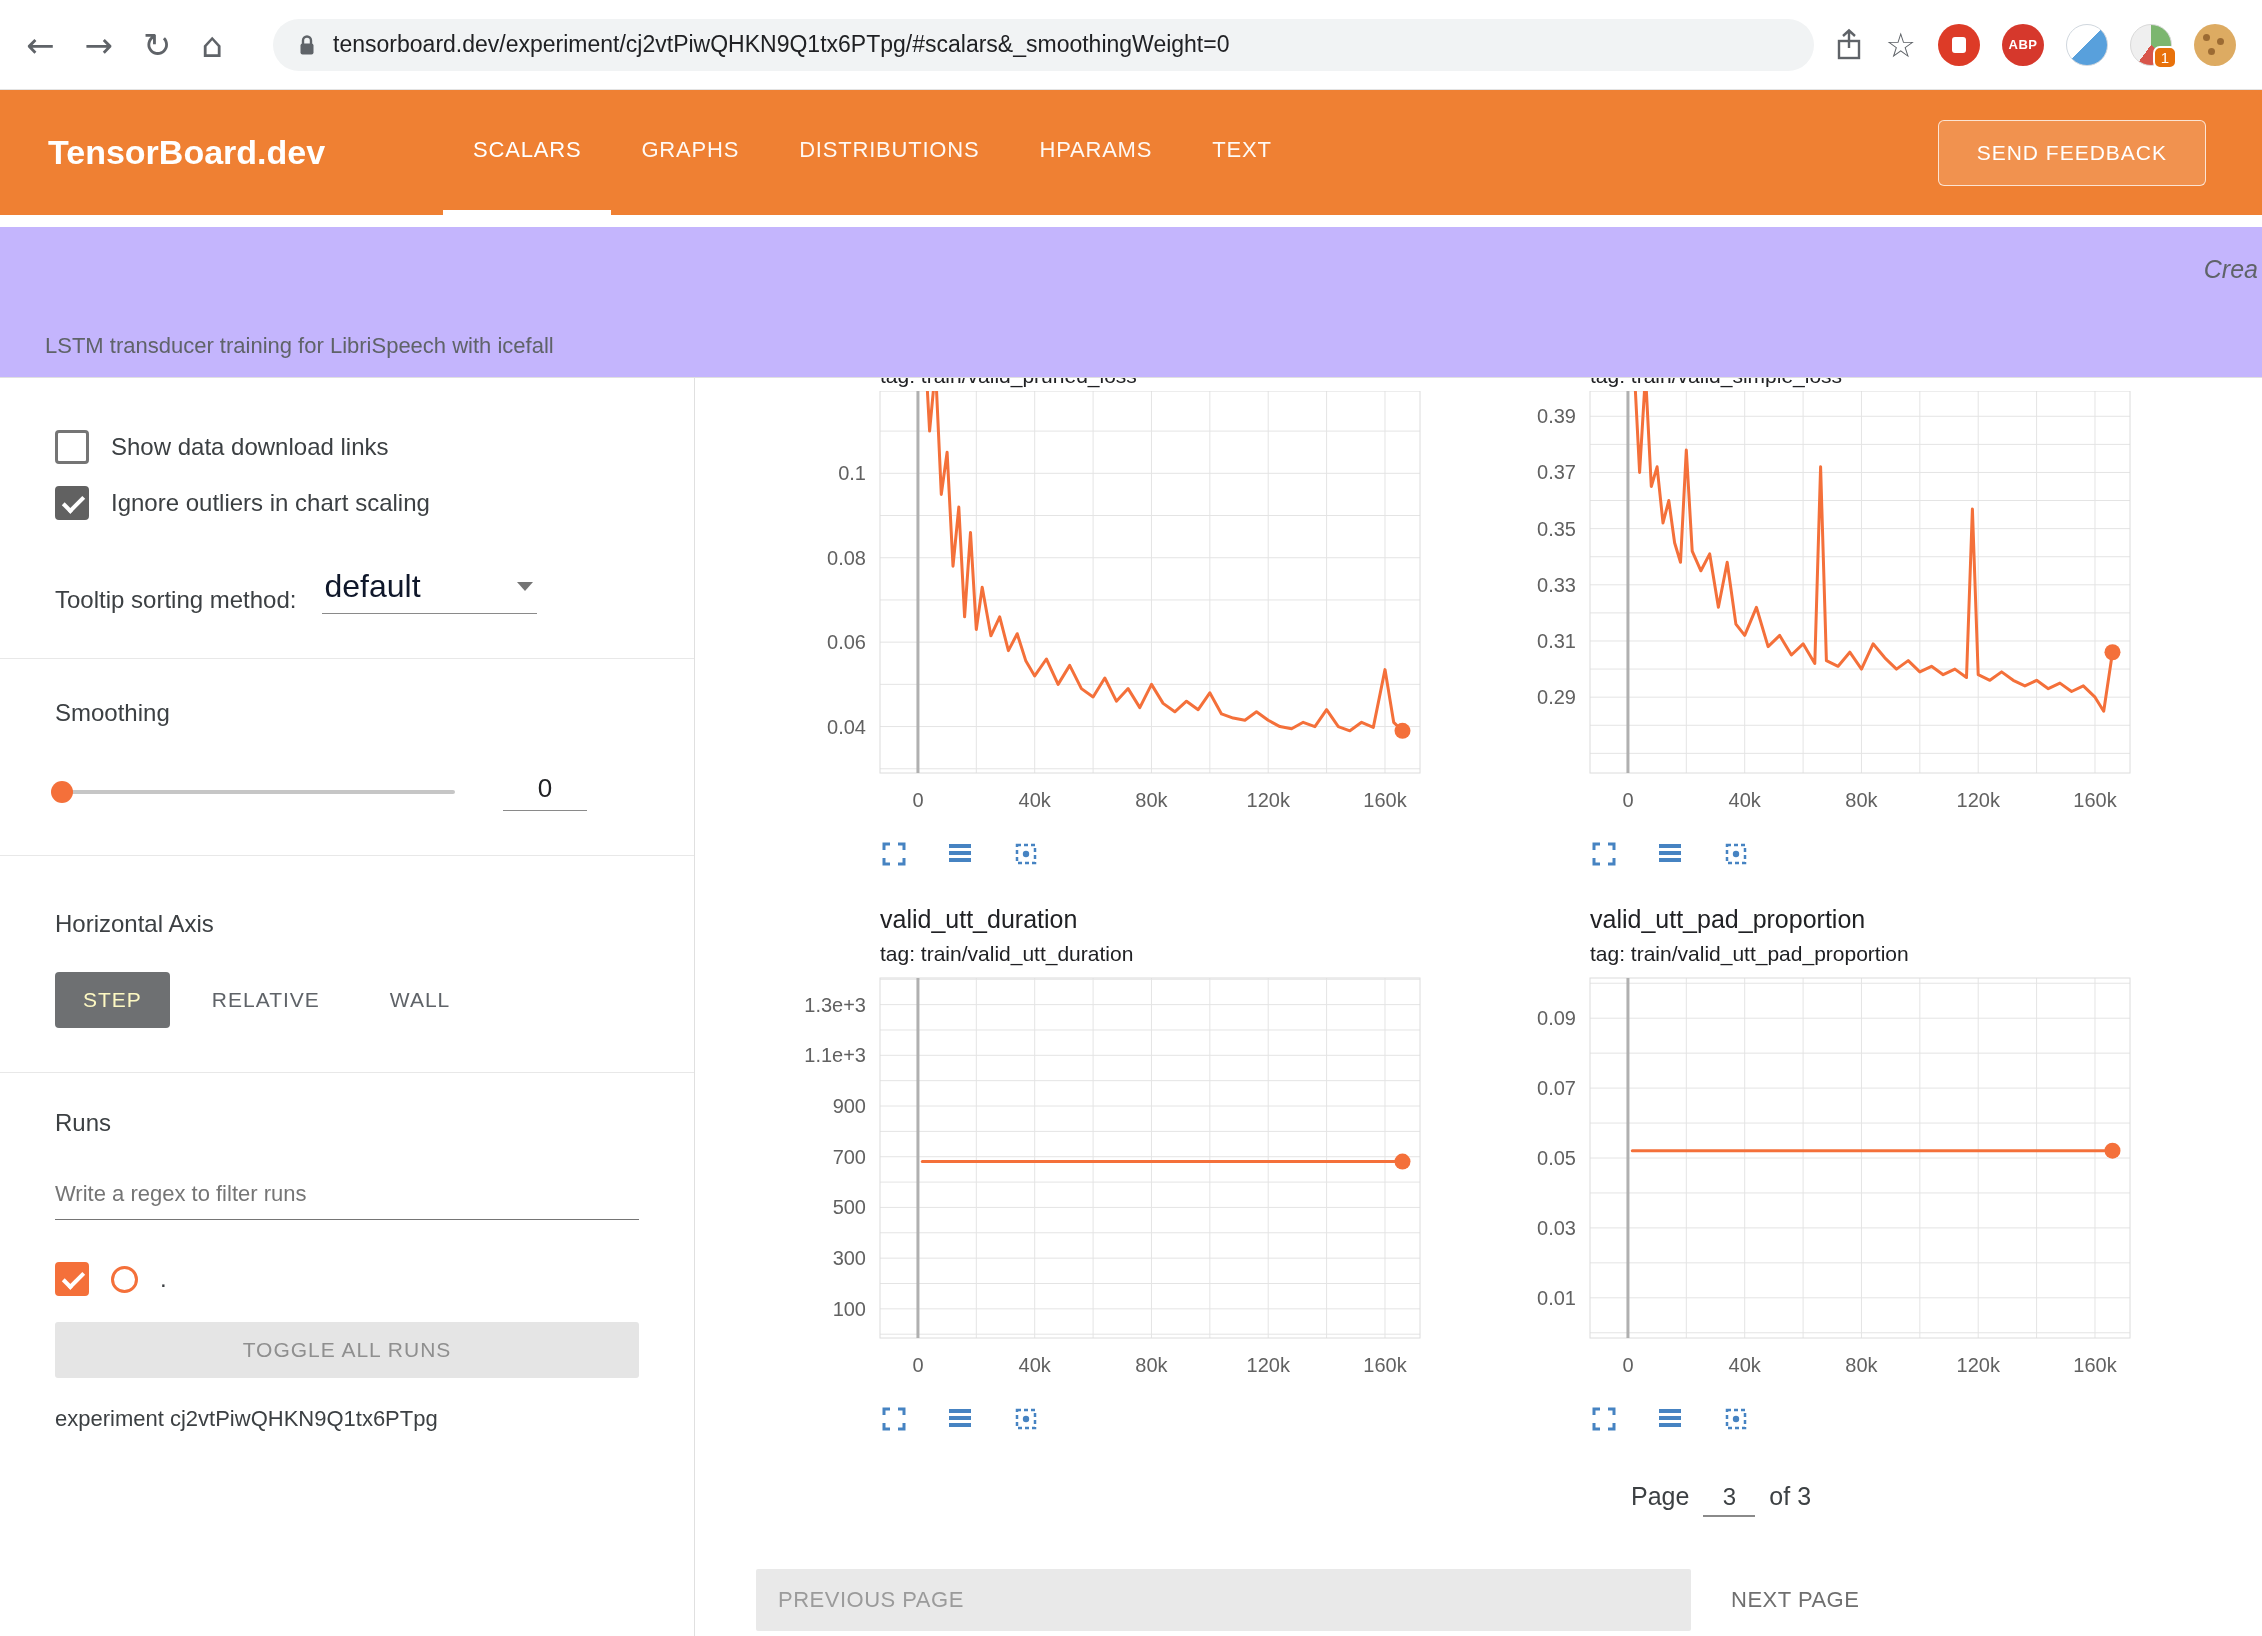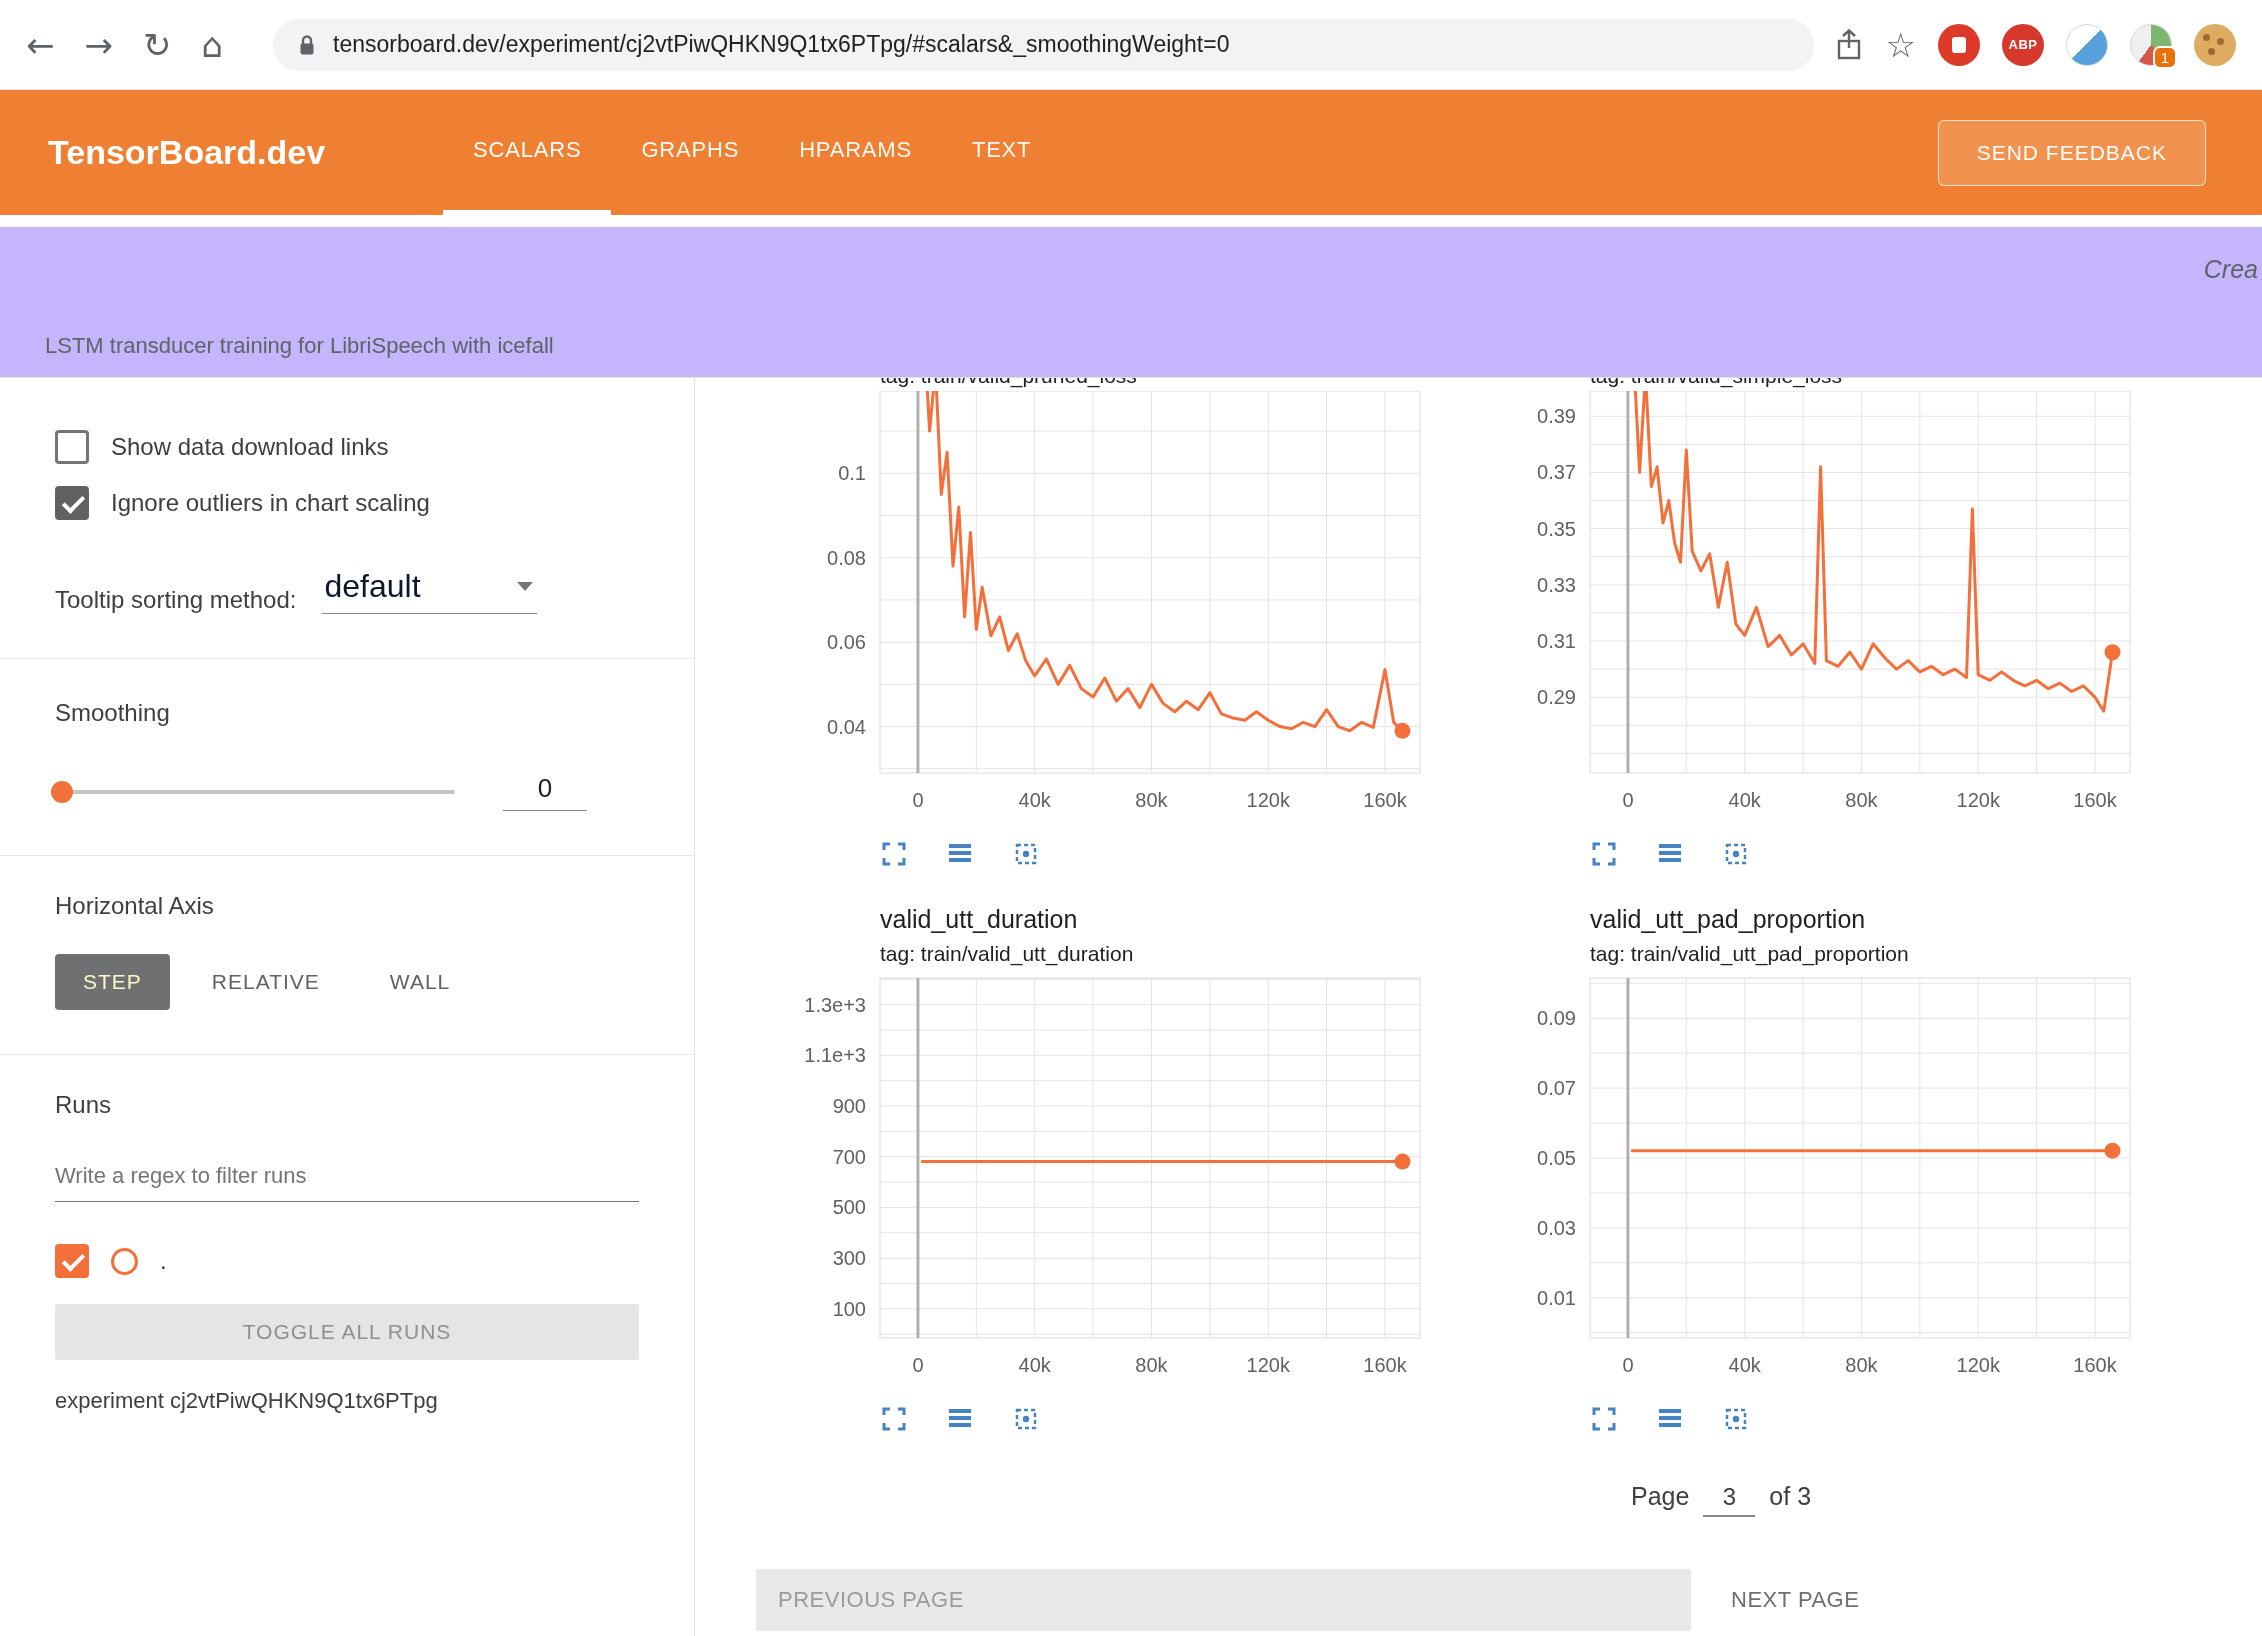--- a/index.html
+++ b/index.html
@@ -147,20 +147,21 @@
       <span class="cookie-dot" style="left:14px;top:24px"></span>
     </span>
   </div>
 </div>
 
 <div class="app-header">
   <div class="brand">TensorBoard.dev</div>
   <div class="main-nav">
     <button class="nav-tab active">SCALARS</button>
     <button class="nav-tab">GRAPHS</button>
+    <button class="nav-tab">DISTRIBUTIONS</button>
     <button class="nav-tab">HPARAMS</button>
     <button class="nav-tab">TEXT</button>
   </div>
   <button class="feedback-btn">SEND FEEDBACK</button>
 </div>
 
 <div class="sub-band">
   <span class="crea-frag">Crea</span>
   <span class="exp-desc">LSTM transducer training for LibriSpeech with icefall</span>
 </div>
@@ -190,21 +191,21 @@
       <div class="side-label" style="margin-top:40px">Smoothing</div>
       <div class="slider-row">
         <div class="slider">
           <div class="slider-thumb"></div>
         </div>
         <input class="smooth-val" value="0" style="">
       </div>
     </div>
     <div class="divider"></div>
     <div class="pad">
-      <div class="side-label" style="margin-top:36px">Horizontal Axis</div>
+      <div class="side-label" style="margin-top:54px">Horizontal Axis</div>
       <div class="axis-btn-row">
         <button class="axis-btn active">STEP</button>
         <button class="axis-btn">RELATIVE</button>
         <button class="axis-btn">WALL</button>
       </div>
     </div>
     <div class="divider"></div>
     <div class="pad">
       <div class="side-label" style="margin-top:36px">Runs</div>
       <input class="runs-filter" placeholder="Write a regex to filter runs" style="">

